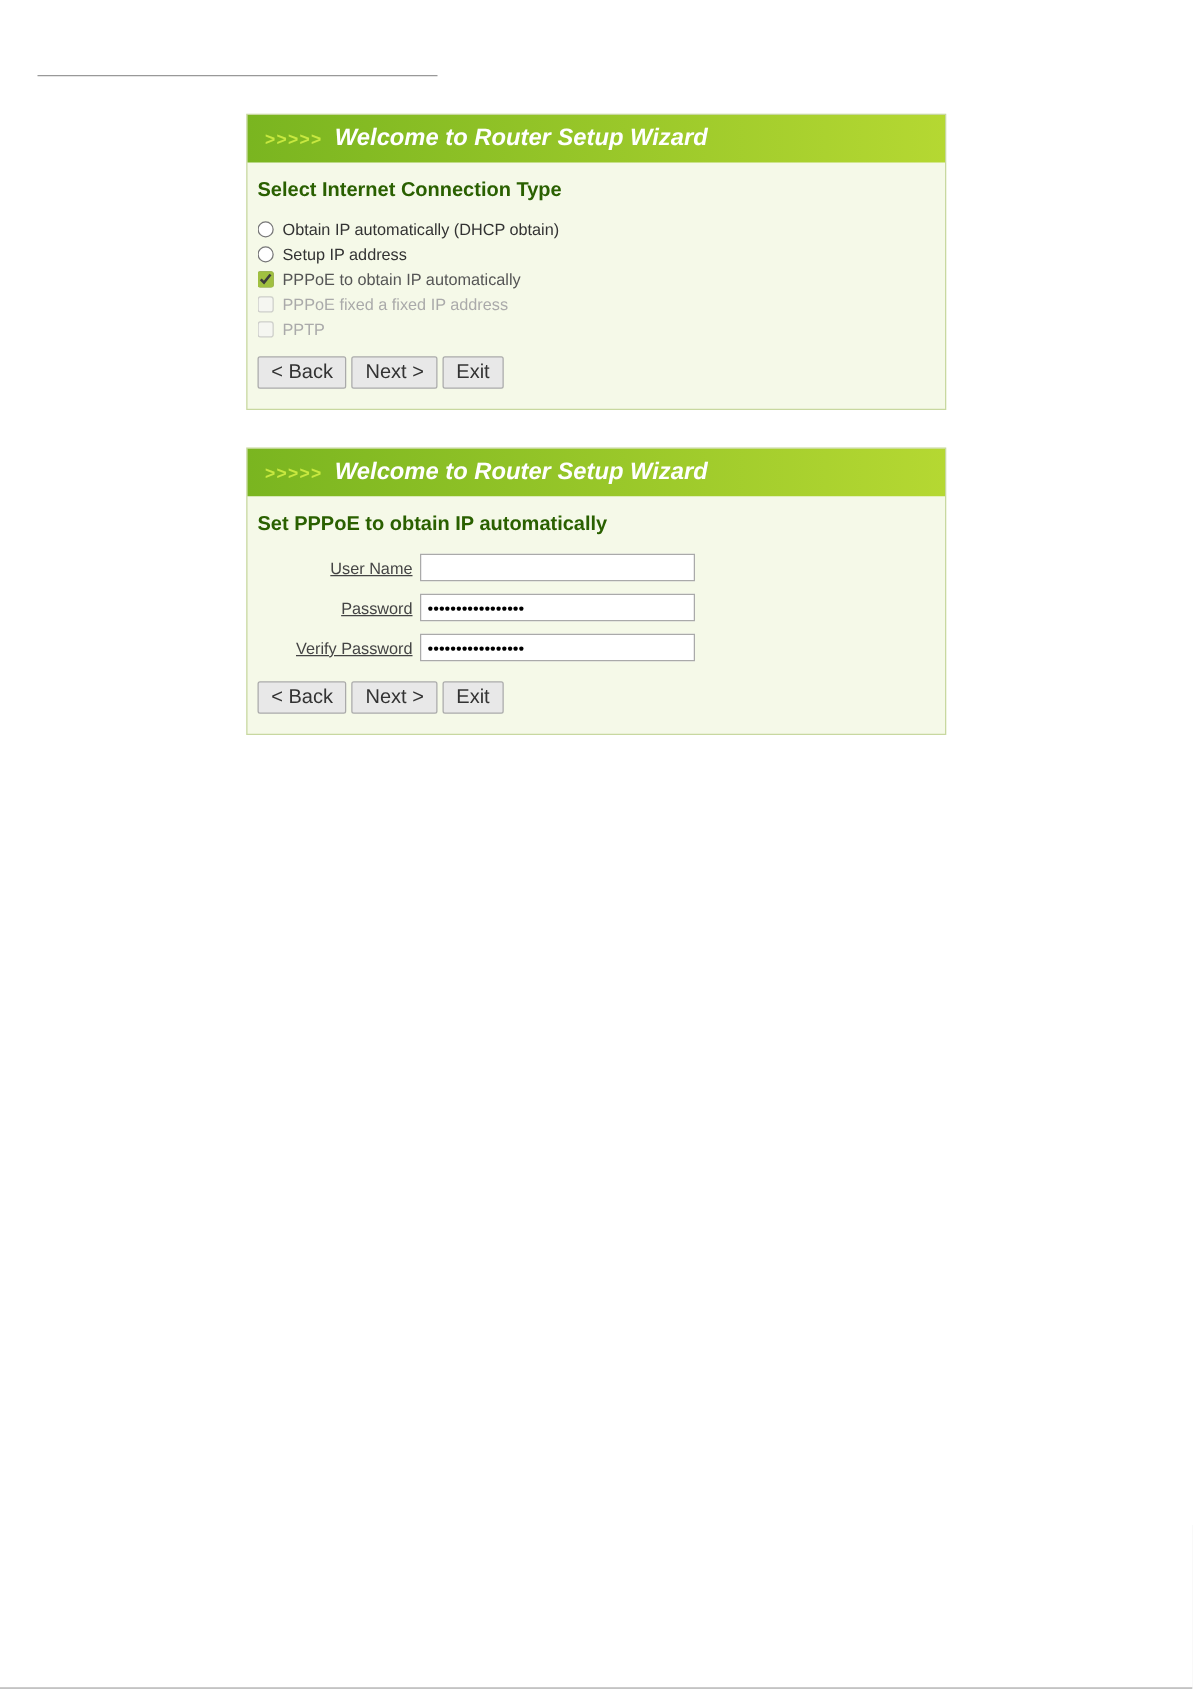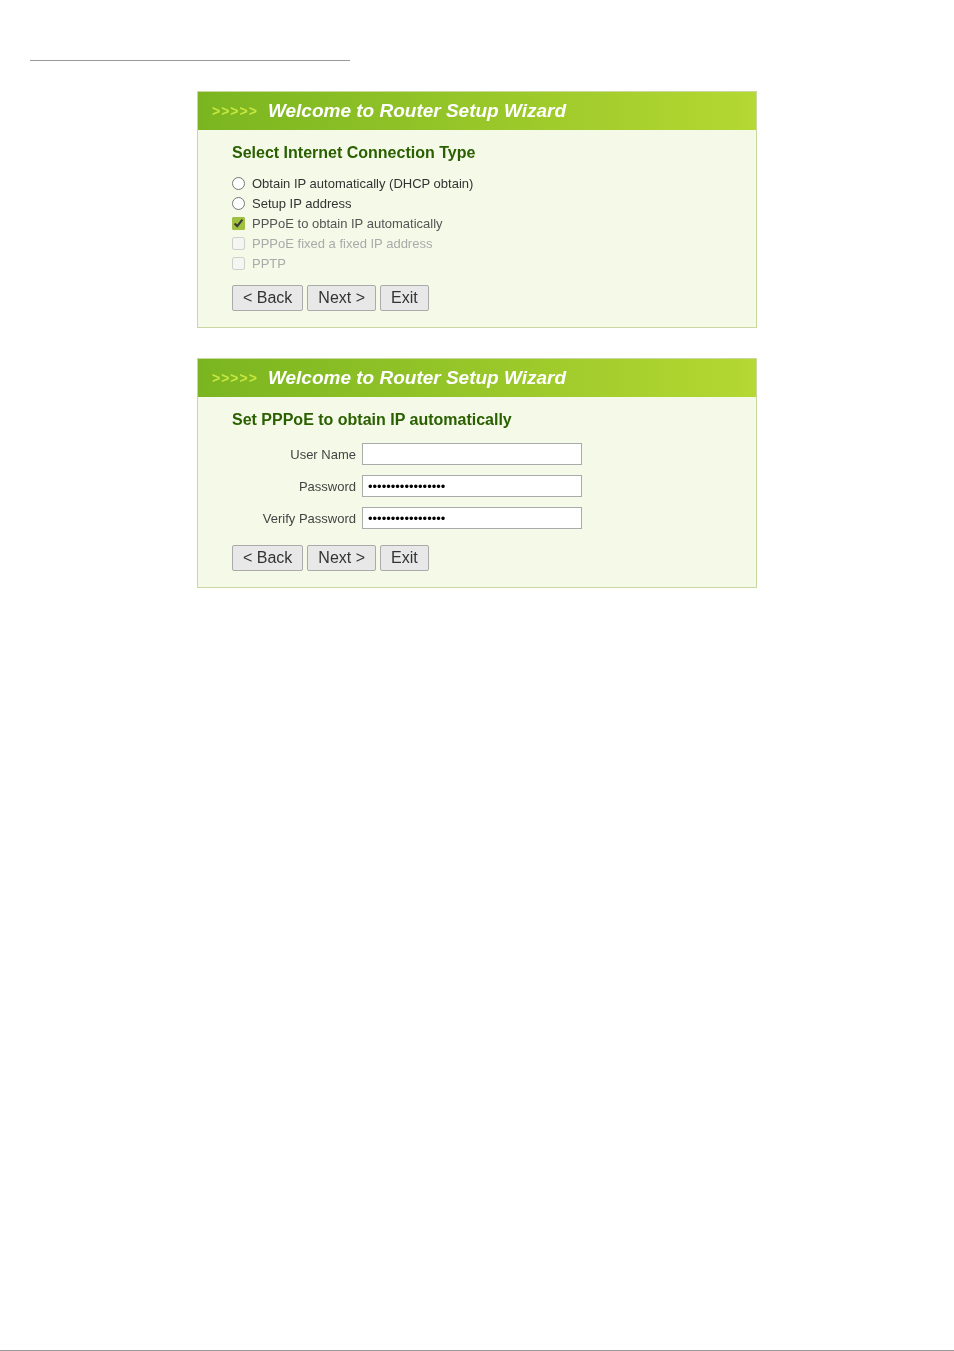--- a/index.html
+++ b/index.html
@@ -67,21 +67,21 @@
     }
 
     .wizard-header-title {
       color: #ffffff;
       font-size: 19px;
       font-weight: bold;
       font-style: italic;
     }
 
     .wizard-body {
-      padding: 14px 20px 16px 34px;
+      padding: 14px 20px 16px 8px;
     }
 
     .wizard-section-title {
       color: #2a6000;
       font-size: 16px;
       font-weight: bold;
       margin-bottom: 14px;
     }
 
     .radio-group {
@@ -142,20 +142,21 @@
       row-gap: 10px;
       align-items: center;
       margin-bottom: 16px;
     }
 
     .form-label {
       text-align: right;
       font-size: 13px;
       color: #444;
       padding-right: 6px;
+      text-decoration: underline;
     }
 
     .form-input {
       border: 1px solid #aaa;
       padding: 2px 5px;
       font-size: 13px;
       background: #fff;
       width: 100%;
       height: 22px;
     }

